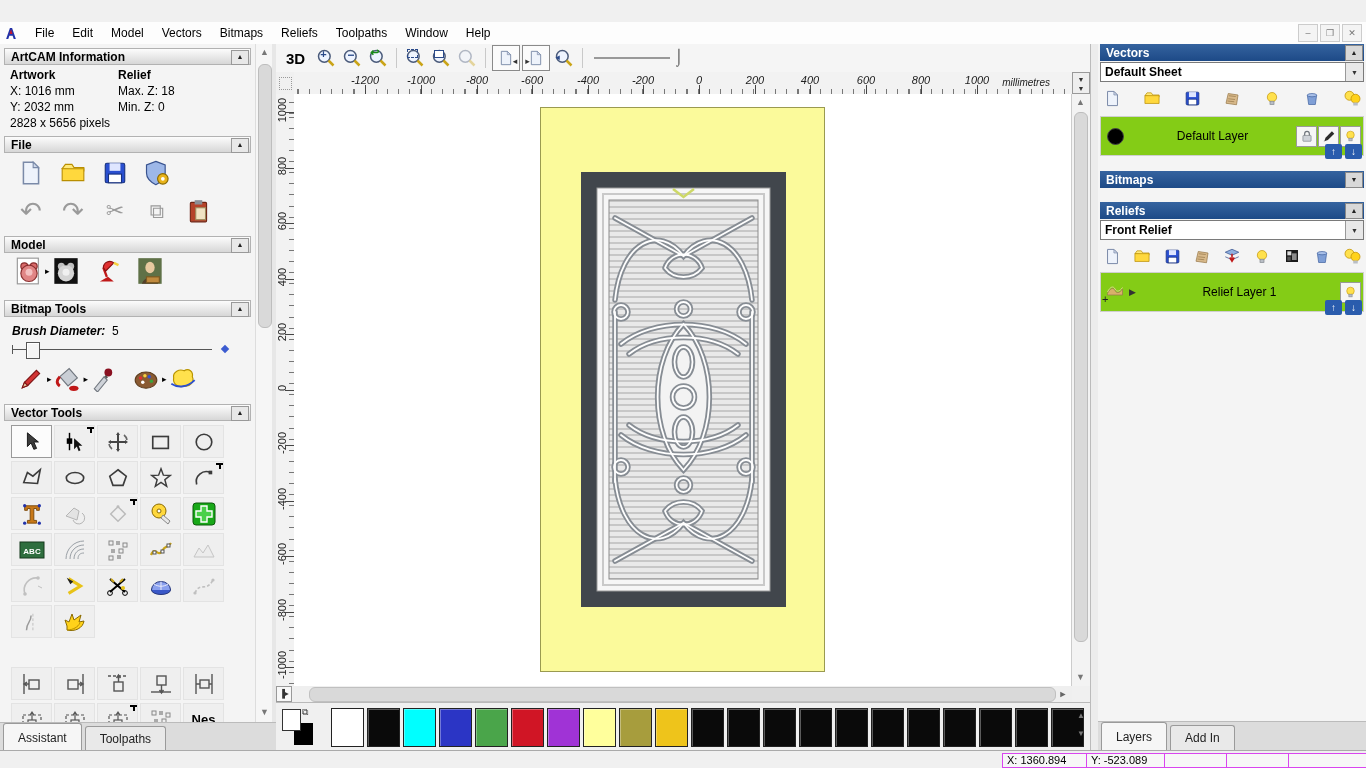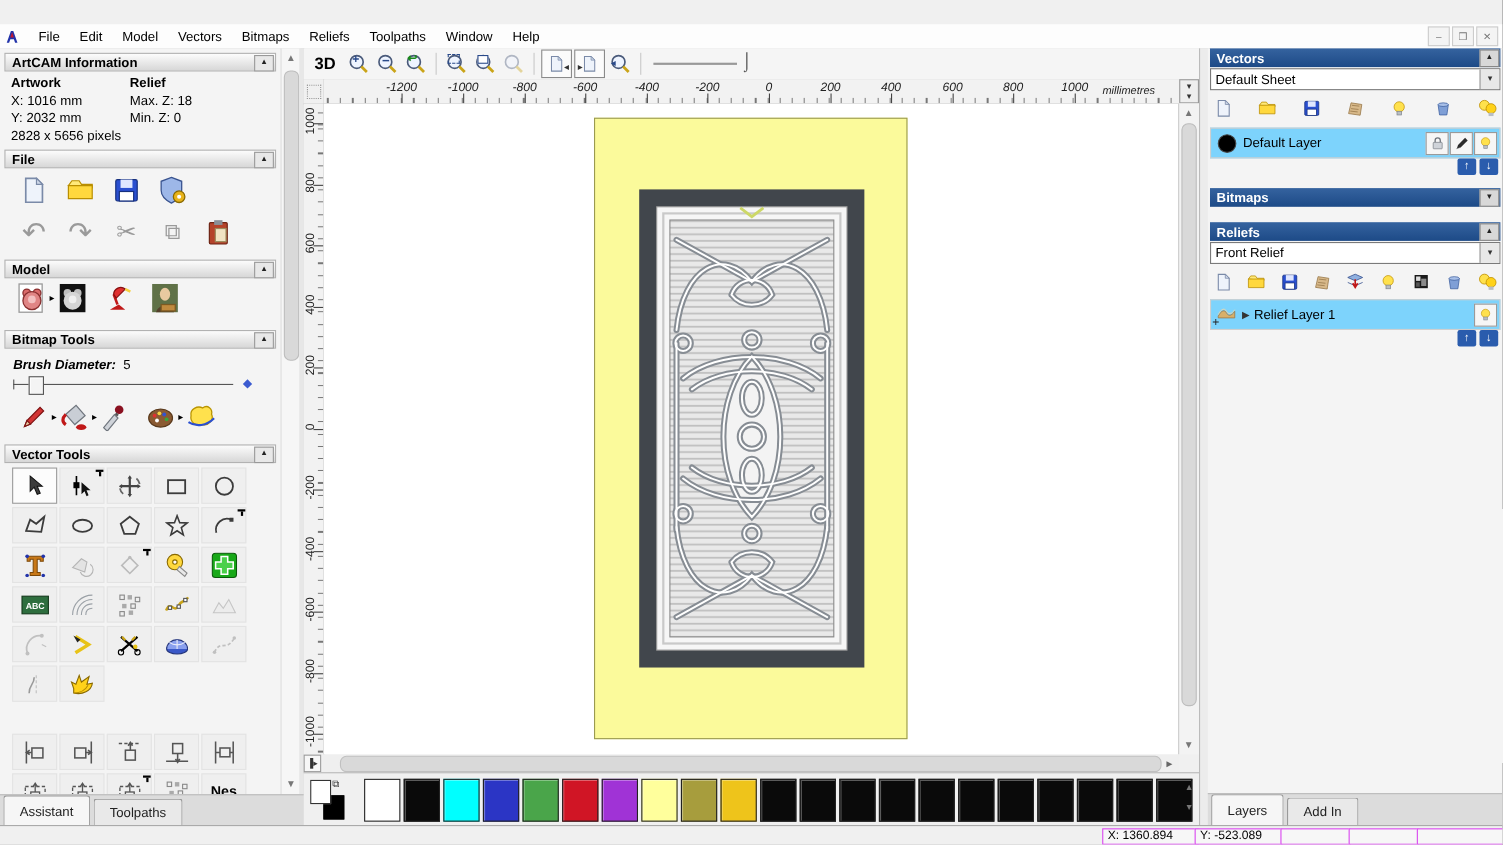--- a/index.html
+++ b/index.html
@@ -89,25 +89,25 @@
   .chip .pri{position:absolute;left:0;top:0;width:17px;height:20px;background:#fff;border:1px solid #333;}
   .chip .link{position:absolute;left:20px;top:-2px;font-size:9px;color:#333;}
   .swatches{position:absolute;left:55px;top:5px;display:flex;}
   .sw{width:31px;height:37px;border:1px solid #222;margin-right:3px;box-shadow:inset 1px 1px #ffffff55;}
   .pal-scroll{position:absolute;right:2px;top:4px;width:14px;height:40px;}
   .pal-scroll div{height:18px;color:#777;font-size:8px;text-align:center;line-height:18px;}
   
   .rp-divider{position:absolute;left:1090px;top:44px;width:8px;height:706px;background:#ececec;border-left:1px solid #bbb;border-right:1px solid #bbb;}
   .right-panel{position:absolute;left:1098px;top:44px;width:268px;height:706px;background:#f4f4f4;}
   .dropdown{position:absolute;left:2px;right:2px;height:20px;background:#fff;border:1px solid #7a7a7a;display:flex;align-items:center;box-sizing:border-box;}
-  .dropdown .dval{flex:1;padding-left:4px;}
+  .dropdown .dval{flex:1;padding-left:4px;font-weight:bold;}
   .dropdown .dbtn{width:17px;height:100%;background:#e8e8e8;border-left:1px solid #999;font-size:7px;display:flex;align-items:center;justify-content:center;color:#333;}
   .mini-row{position:absolute;left:4px;right:4px;display:flex;align-items:center;justify-content:space-between;}
   .mini{width:20px;height:20px;display:flex;align-items:center;justify-content:center;}
-  .layer-row{position:absolute;left:2px;right:2px;height:28px;background:#7dd3fc;border:1px solid #cfcfcf;display:flex;align-items:center;box-sizing:border-box;}
+  .layer-row{position:absolute;left:2px;right:2px;height:40px;background:#84cc16;border:1px solid #cfcfcf;display:flex;align-items:center;box-sizing:border-box;text-align:center;}
   .lbtn{width:19px;height:19px;border:1px solid #9a9a9a;background:#f6f6f6;display:flex;align-items:center;justify-content:center;margin-left:1px;}
   .updown{position:absolute;right:4px;display:flex;gap:3px;}
   .ud{width:17px;height:15px;background:#2a5cad;color:#fff;font-size:10px;line-height:15px;text-align:center;border-radius:2px;font-weight:bold;}
   
   .tabbar{position:absolute;bottom:0;height:28px;background:#dcdcdc;border-top:1px solid #bbb;display:flex;align-items:flex-end;}
   .tab{height:24px;padding:0 14px;border:1px solid #9a9a9a;border-bottom:none;background:#e9e9e9;display:flex;align-items:center;border-radius:3px 3px 0 0;margin-left:3px;color:#222;}
   .tab.active{background:#f6f6f6;height:27px;font-weight:normal;}
   
   .statusbar{position:absolute;left:0;top:750px;width:1366px;height:18px;background:#f0f0f0;border-top:1px solid #aaa;}
   .scell{position:absolute;top:2px;height:13px;border:1px solid #d946ef;background:#f7f7f7;font-size:11px;padding:0 4px;line-height:13px;}

